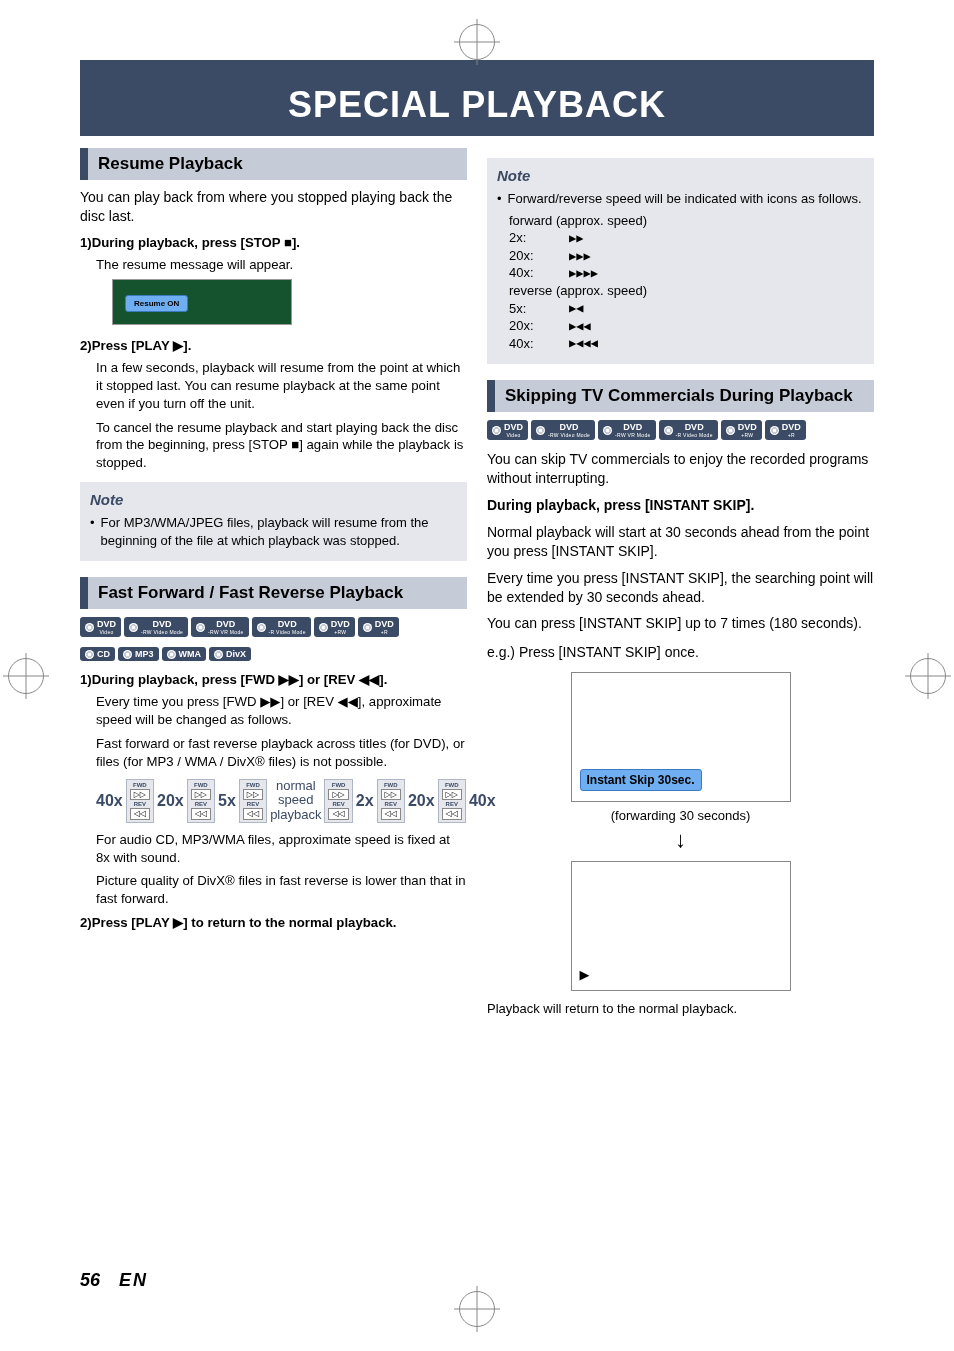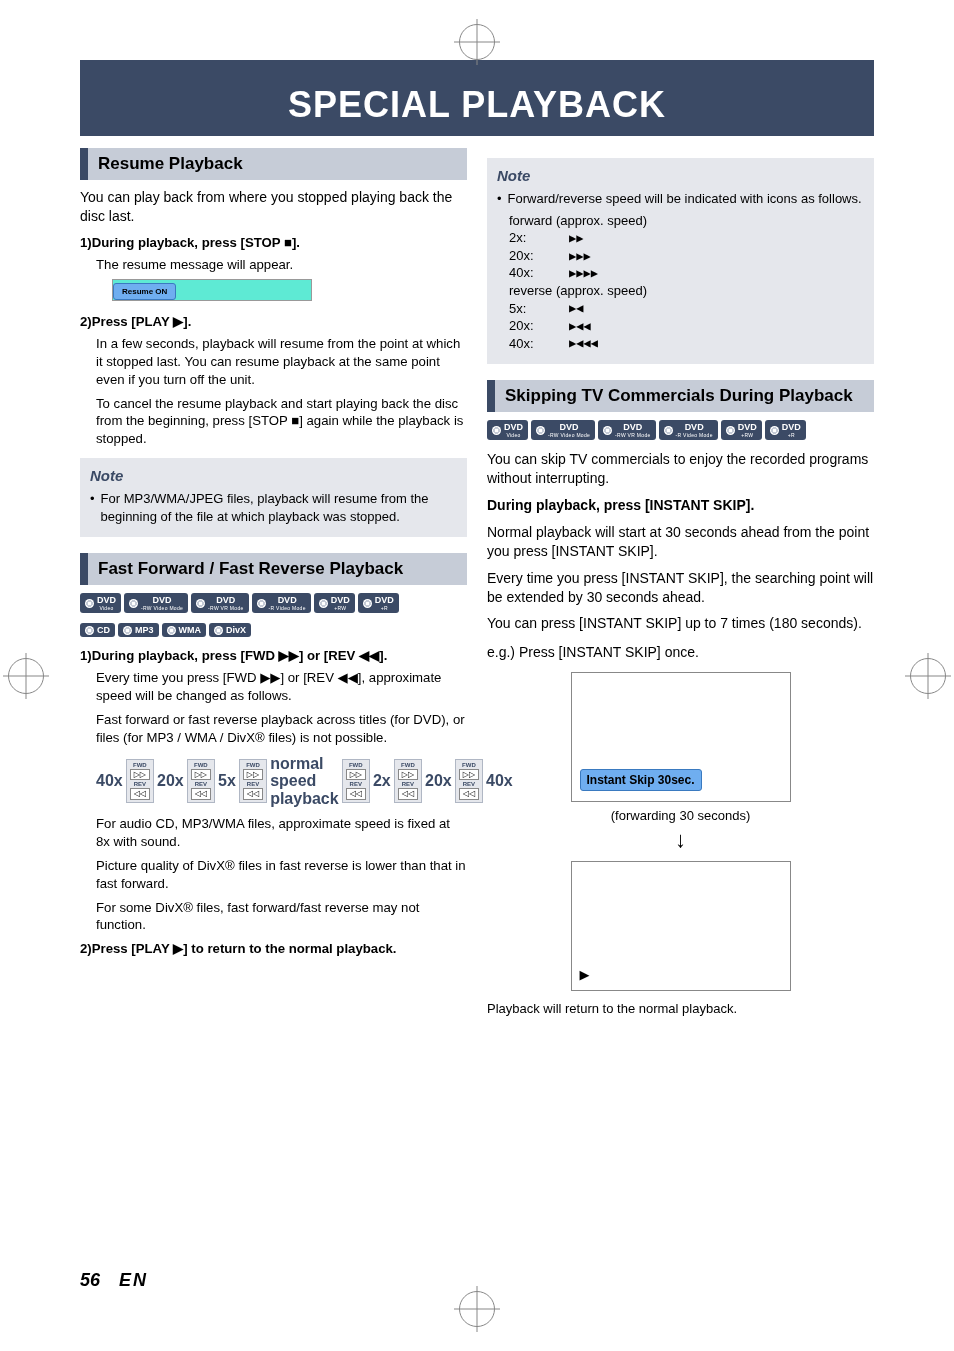--- a/index.html
+++ b/index.html
@@ -112,23 +112,24 @@
   .bullet-row {
     display: flex;
     gap: 6px;
     margin-bottom: 2px;
   }
   .bullet-dot { flex: none; }
   .bullet-body { flex: 1; }
 
   .resume-display {
     border: 1px solid #999;
-    width: 200px;
+    width: 180px;
     margin: 6px auto 12px 32px;
-    background: #5eead4;
+    padding: 12px;
+    background: #14532d;
   }
   .resume-btn {
     display: inline-block;
     background: #6faef0;
     color: #000;
     font-size: 8px;
     font-weight: 700;
     padding: 3px 8px;
     border: 1px solid #3a7ac0;
     border-radius: 3px;
@@ -182,21 +183,21 @@
     padding: 0 3px;
     font-size: 8px;
     line-height: 1.2;
   }
   .speed-block .lbl { font-size: 6px; font-weight: 700; color: #3b4a65; }
   .speed-val {
     font-size: 16px;
     font-weight: 700;
     color: #3b4a65;
   }
-  .speed-center { font-size: 16px; font-weight: 700; text-align:left; line-height:1.1; color:#3b4a65; }
+  .speed-center { font-size: 13px; font-weight: 400; text-align:center; line-height:1.1; color:#3b4a65; }
 
   .speed-table {
     margin: 4px 0 2px 12px;
     font-size: 13px;
   }
   .speed-row { display: flex; align-items: center; gap: 18px; }
   .speed-label { width: 42px; }
 
   .skip-screen {
     border: 1px solid #888;
@@ -384,21 +385,20 @@
             <span class="lbl">FWD</span>
             <span class="speed-btn">▷▷</span>
             <span class="lbl">REV</span>
             <span class="speed-btn">◁◁</span>
           </div>
           <span class="speed-val">40x</span>
         </div>
 
       <p class="step-detail">For audio CD, MP3/WMA files, approximate speed is fixed at 8x with sound.</p>
       <p class="step-detail">Picture quality of DivX® files in fast reverse is lower than that in fast forward.</p>
-      <p class="step-detail">For some DivX® files, fast forward/fast reverse may not function.</p>
 
       <div class="step-row">
         <span class="step-num">2) </span>
         <span class="step-body step-head">Press [PLAY ▶] to return to the normal playback.</span>
       </div>
 
     </div>
 
     <div class="col">
 

